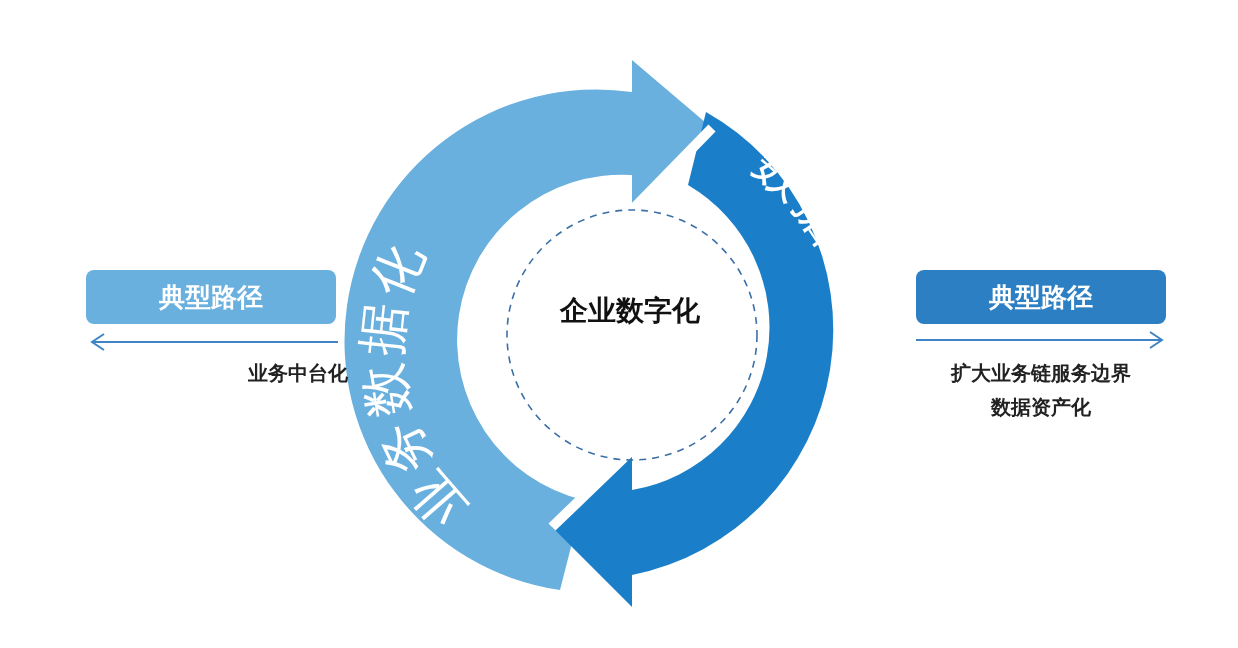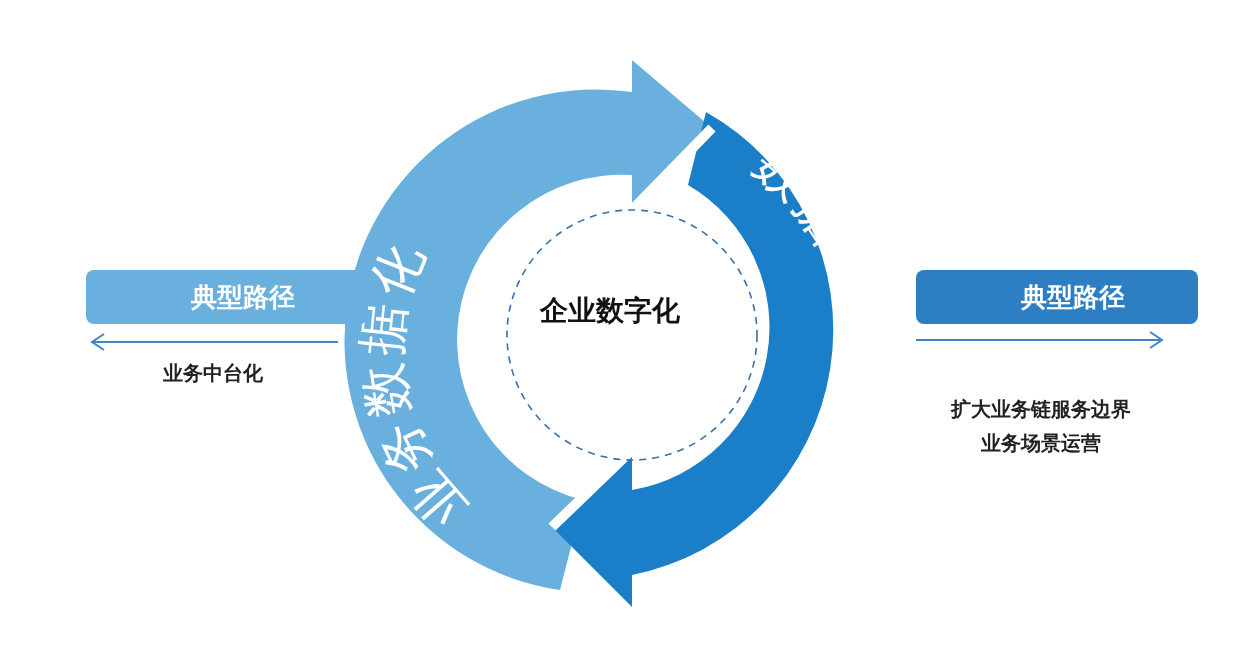--- a/index.html
+++ b/index.html
@@ -1,26 +1,26 @@
 <!DOCTYPE html>
 <html><head>
 <meta charset="utf-8">
 <style>
   html, body { margin:0; padding:0; background:#ffffff; }
   body { width:1238px; height:648px; position:relative; overflow:hidden;
          font-family: "DejaVu Sans", "Liberation Sans", sans-serif; }
   .pill { position:absolute; height:54px; border-radius:8px; color:#ffffff;
-          font-size:26px; font-weight:bold; display:flex; align-items:center; justify-content:center;padding-left:32px; }
+          font-size:26px; font-weight:bold; display:flex; align-items:center; justify-content:center; }
   .pill-left { left:86px; top:270px; width:250px; background:#69b0de; }
   .pill-right { left:916px; top:270px; width:250px; background:#2c7fc3; }
   .desc { position:absolute; text-align:center; color:#222222; font-size:20px; line-height:34px; font-weight:bold; }
-  .desc-left { left:88px; top:356px; width:250px; }
-  .desc-right { left:900px; top:356px; width:282px;margin-top:36px; }
+  .desc-left { left:98px; top:356px; width:250px;text-align:right; }
+  .desc-right { left:900px; top:356px; width:282px; }
   #cycle { position:absolute; left:0; top:0; }
-  .center-text { position:absolute; left:510px; top:292px; width:200px; text-align:center;
+  .center-text { position:absolute; left:530px; top:292px; width:200px; text-align:center;
                  font-size:28px; line-height:38px; color:#111111; font-weight:bold; }
 </style>
 </head>
 <body>
 
 <svg id="cycle" width="1238" height="648" viewBox="0 0 1238 648">
   <defs>
 
     <path id="leftTextPath" d="M 470 505 A 205 205 0 0 1 530 160" fill="none"></path>
 
@@ -77,14 +77,14 @@
 </div>
 <div class="desc desc-left">
   <div>业务中台化</div>
 </div>
 
 <div class="pill pill-right">
   <span>典型路径</span>
 </div>
 <div class="desc desc-right">
   <div>扩大业务链服务边界</div>
-  <div>业务场景运营</div>
+  <div>数据资产化</div>
 </div>
 
 </body></html>

